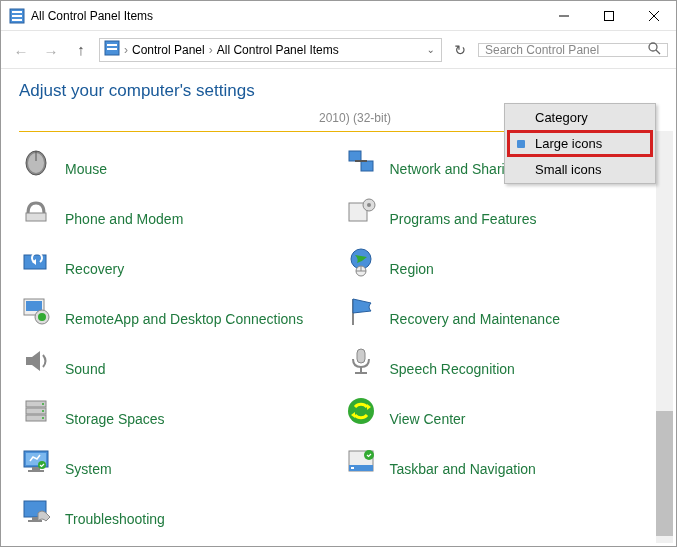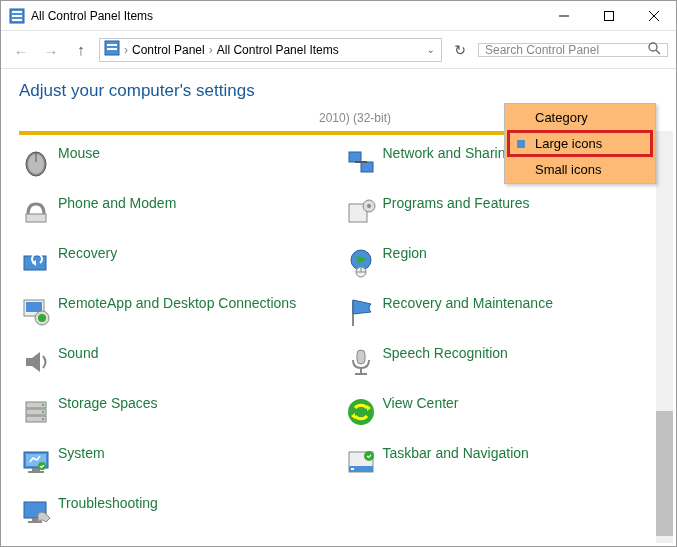--- a/index.html
+++ b/index.html
@@ -12,31 +12,31 @@
     .toolbar { height: 38px; display: flex; align-items: center; padding: 0 8px; gap: 6px; border-bottom: 1px solid #e5e5e5; }
     .nav-btn { width: 24px; height: 24px; display: flex; align-items: center; justify-content: center; color: #aaa; font-size: 15px; }
     .nav-btn.enabled { color: #555; }
     .addr { display: flex; align-items: center; flex: 1; height: 24px; border: 1px solid #ccc; padding: 0 4px; font-size: 12px; gap: 4px; position: relative; }
     .addr .sep { color: #888; }
     .addr .chev { color: #666; font-size: 10px; position: absolute; right: 6px; }
     .refresh { width: 24px; height: 24px; display:flex; align-items:center; justify-content:center; color:#555; font-size:14px; }
     .searchbox { width: 190px; height: 14px; border: 1px solid #ccc; display: flex; align-items: center; padding: 0 6px; font-size: 12px; color: #888; }
     .searchbox .mag { margin-left: auto; color: #666; }
     .content { padding: 12px 18px 0 18px; position: relative; height: calc(100% - 68px); }
-    .header-row { display: flex; align-items: center; margin-bottom: 8px; }
+    .header-row { display: flex; align-items: flex-start; margin-bottom: 8px; flex-direction: column; }
     .settings-title { color: #1a5a99; font-size: 17px; flex: 1; }
     .viewby { font-size: 12px; color: #333; }
     .viewby .link { color: #0066cc; }
     .viewby .drop { color: #0066cc; font-size: 10px; margin-left: 2px; }
-    .partial-row { color: #888; font-size: 12px; padding: 2px 0 20px 300px; border-bottom: 4px solid #eab308; height: 20px; overflow: hidden; }
+    .partial-row { color: #888; font-size: 12px; padding: 2px 0 20px 300px; border-bottom: 1px solid #eab308; height: 20px; overflow: hidden; }
     .items-grid { display: grid; grid-template-columns: 1fr 1fr; column-gap: 10px; row-gap: 14px; padding-top: 10px; }
-    .item { display: flex; align-items: flex-start; gap: 5px; min-height: 36px; }
+    .item { display: flex; align-items: flex-end; gap: 12px; min-height: 36px; }
     .item .icoslot { width: 34px; height: 34px; display: flex; align-items: center; justify-content: center; flex-shrink: 0; }
     .item .label { color: #1f7a3e; font-size: 14px; line-height: 1.2; }
-    .dropdown { position: absolute; top: 34px; right: 20px; width: 152px; background: #fdba74; border: 1px solid #bbb; box-shadow: 2px 2px 3px rgba(0,0,0,.2); z-index: 10; padding: 2px; }
+    .dropdown { position: absolute; top: 34px; right: 20px; width: 152px; background: #e5e5e5; border: 1px solid #bbb; box-shadow: 2px 2px 3px rgba(0,0,0,.2); z-index: 10; padding: 2px; }
     .dropdown .dd-item { padding: 4px 8px 4px 28px; font-size: 13px; position: relative; }
     .dropdown .dd-item.selected { border: 3px solid #d42020; margin: 1px 0; padding: 3px 8px 3px 25px; }
     .dropdown .dd-item.selected::before { content: ""; position: absolute; left: 7px; top: 7px; width: 8px; height: 8px; background: #4a90d9; border-radius: 1px; }
     .scrollbar { position: absolute; right: 3px; top: 130px; bottom: 3px; width: 17px; background: #f0f0f0; }
     .scroll-thumb { position: absolute; right: 0; width: 17px; background: #c0c0c0; top: 280px; height: 125px; }
   </style>
 </head>
 <body>
 
 <div class="titlebar">

